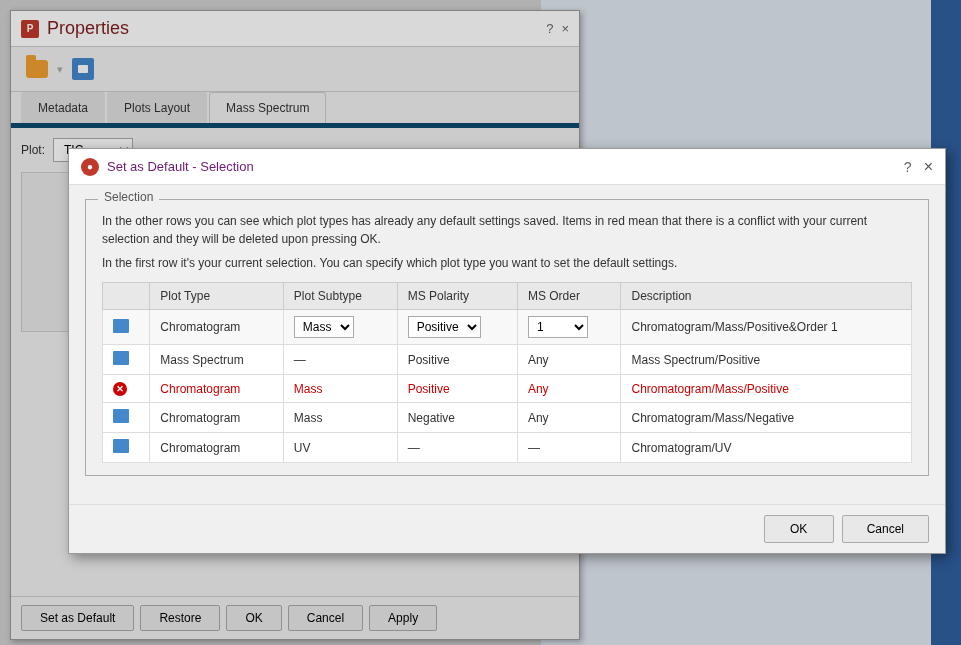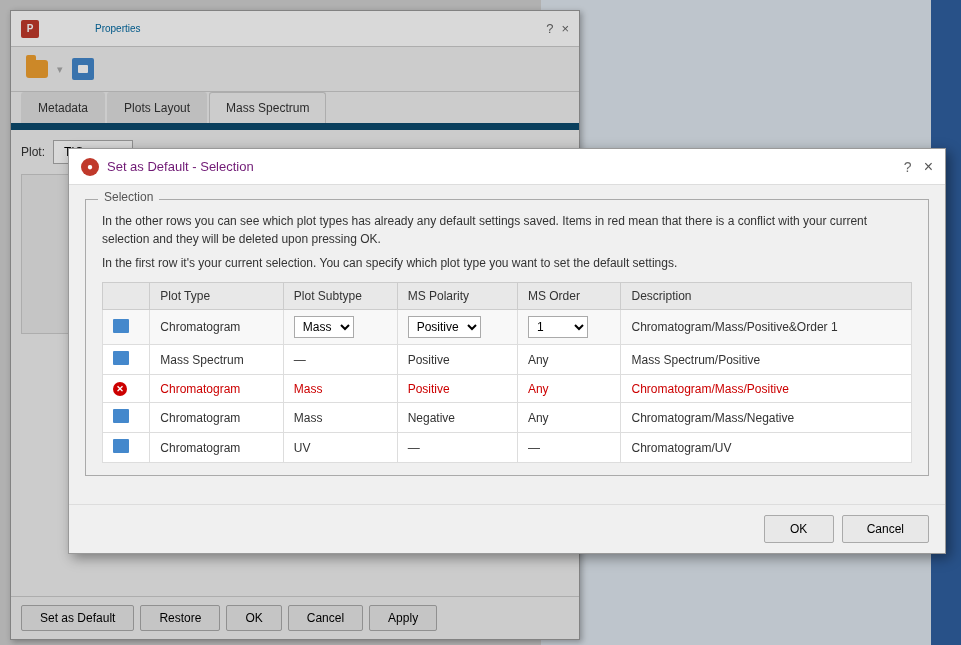--- a/index.html
+++ b/index.html
@@ -44,23 +44,22 @@
       background: #c0392b;
       border-radius: 2px;
       display: flex;
       align-items: center;
       justify-content: center;
       color: white;
       font-size: 10px;
       font-weight: bold;
     }
     .bg-title-text {
-      font-size: 10px;
-      color: #0369a1;
-      margin-left: 48px;
+      font-size: 18px;
+      color: #7f1d1d;
     }
     .bg-title-controls {
       display: flex;
       gap: 8px;
       align-items: center;
       color: #666;
       font-size: 13px;
     }
     .bg-toolbar {
       padding: 6px 10px;
@@ -110,21 +109,21 @@
       content: '';
       width: 10px;
       height: 8px;
       background: white;
       border-radius: 1px;
     }
     .bg-tabs {
       display: flex;
       padding: 0 10px;
       background: #f0f0f0;
-      border-bottom: 7px solid #0c4a6e;
+      border-bottom: 5px solid #0c4a6e;
     }
     .bg-tab {
       padding: 8px 16px;
       cursor: pointer;
       border: 1px solid transparent;
       border-bottom: none;
       margin-right: 2px;
       font-size: 12px;
       color: #333;
       background: #e0e0e0;

